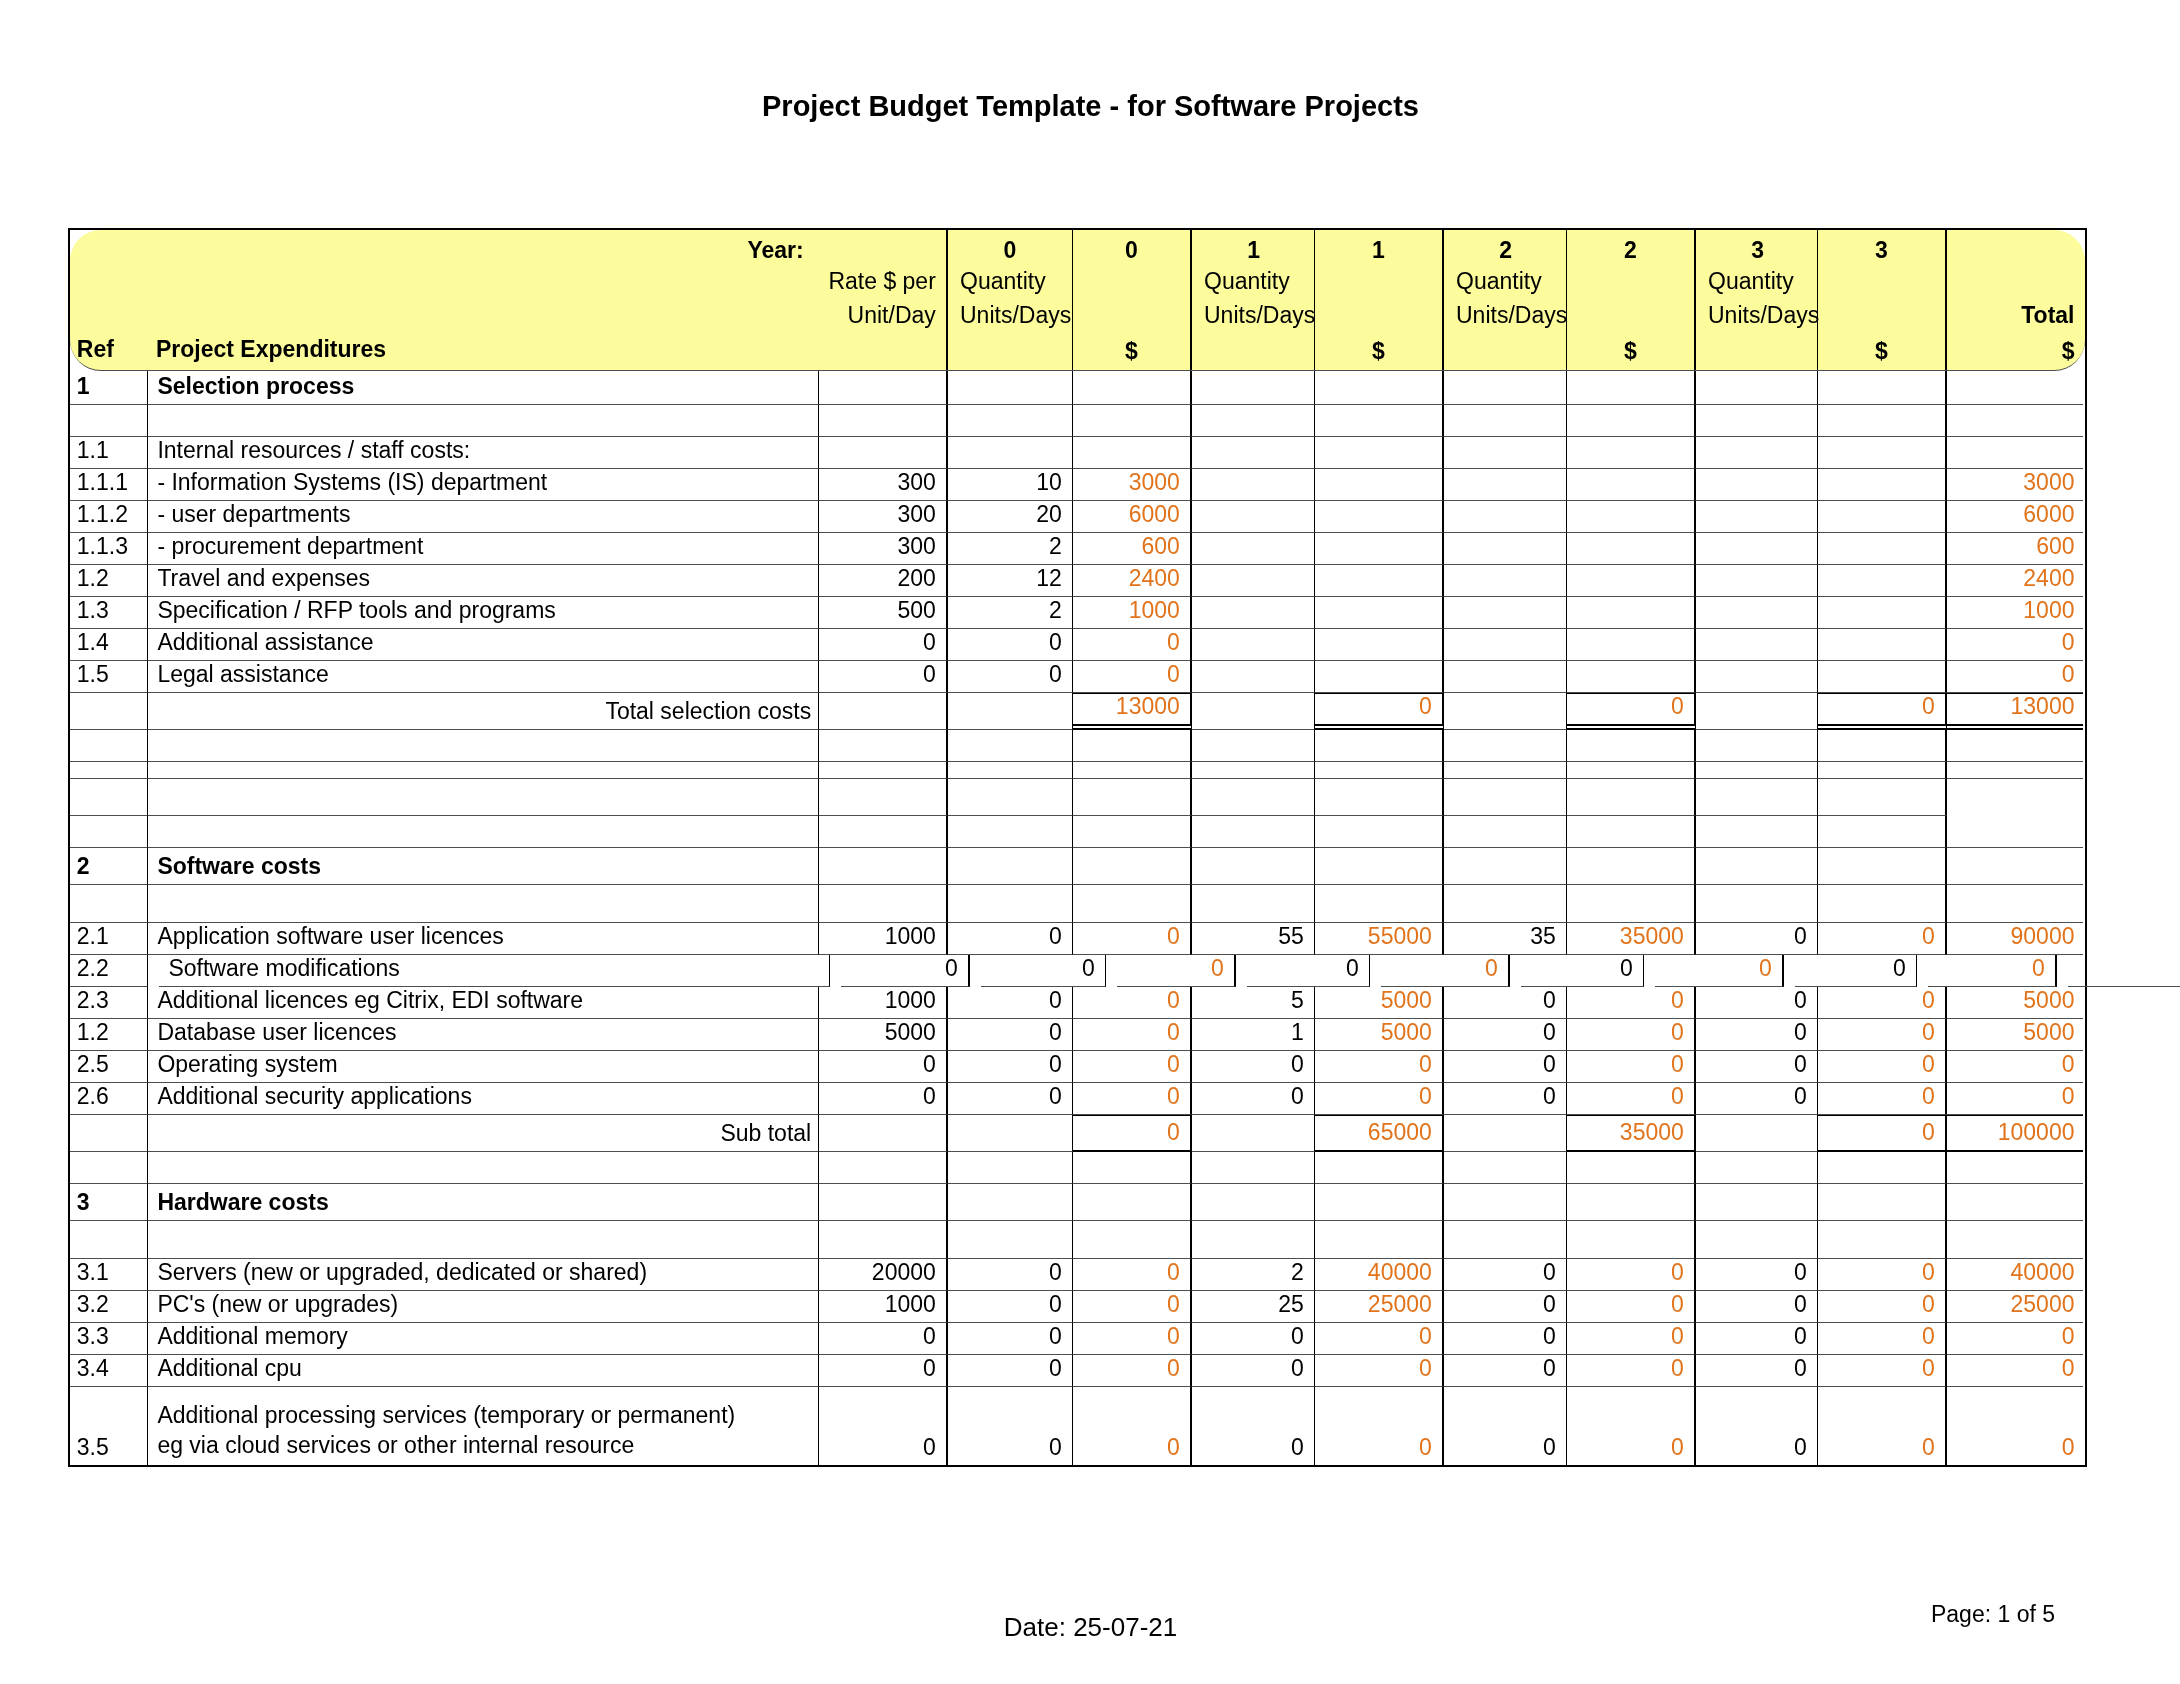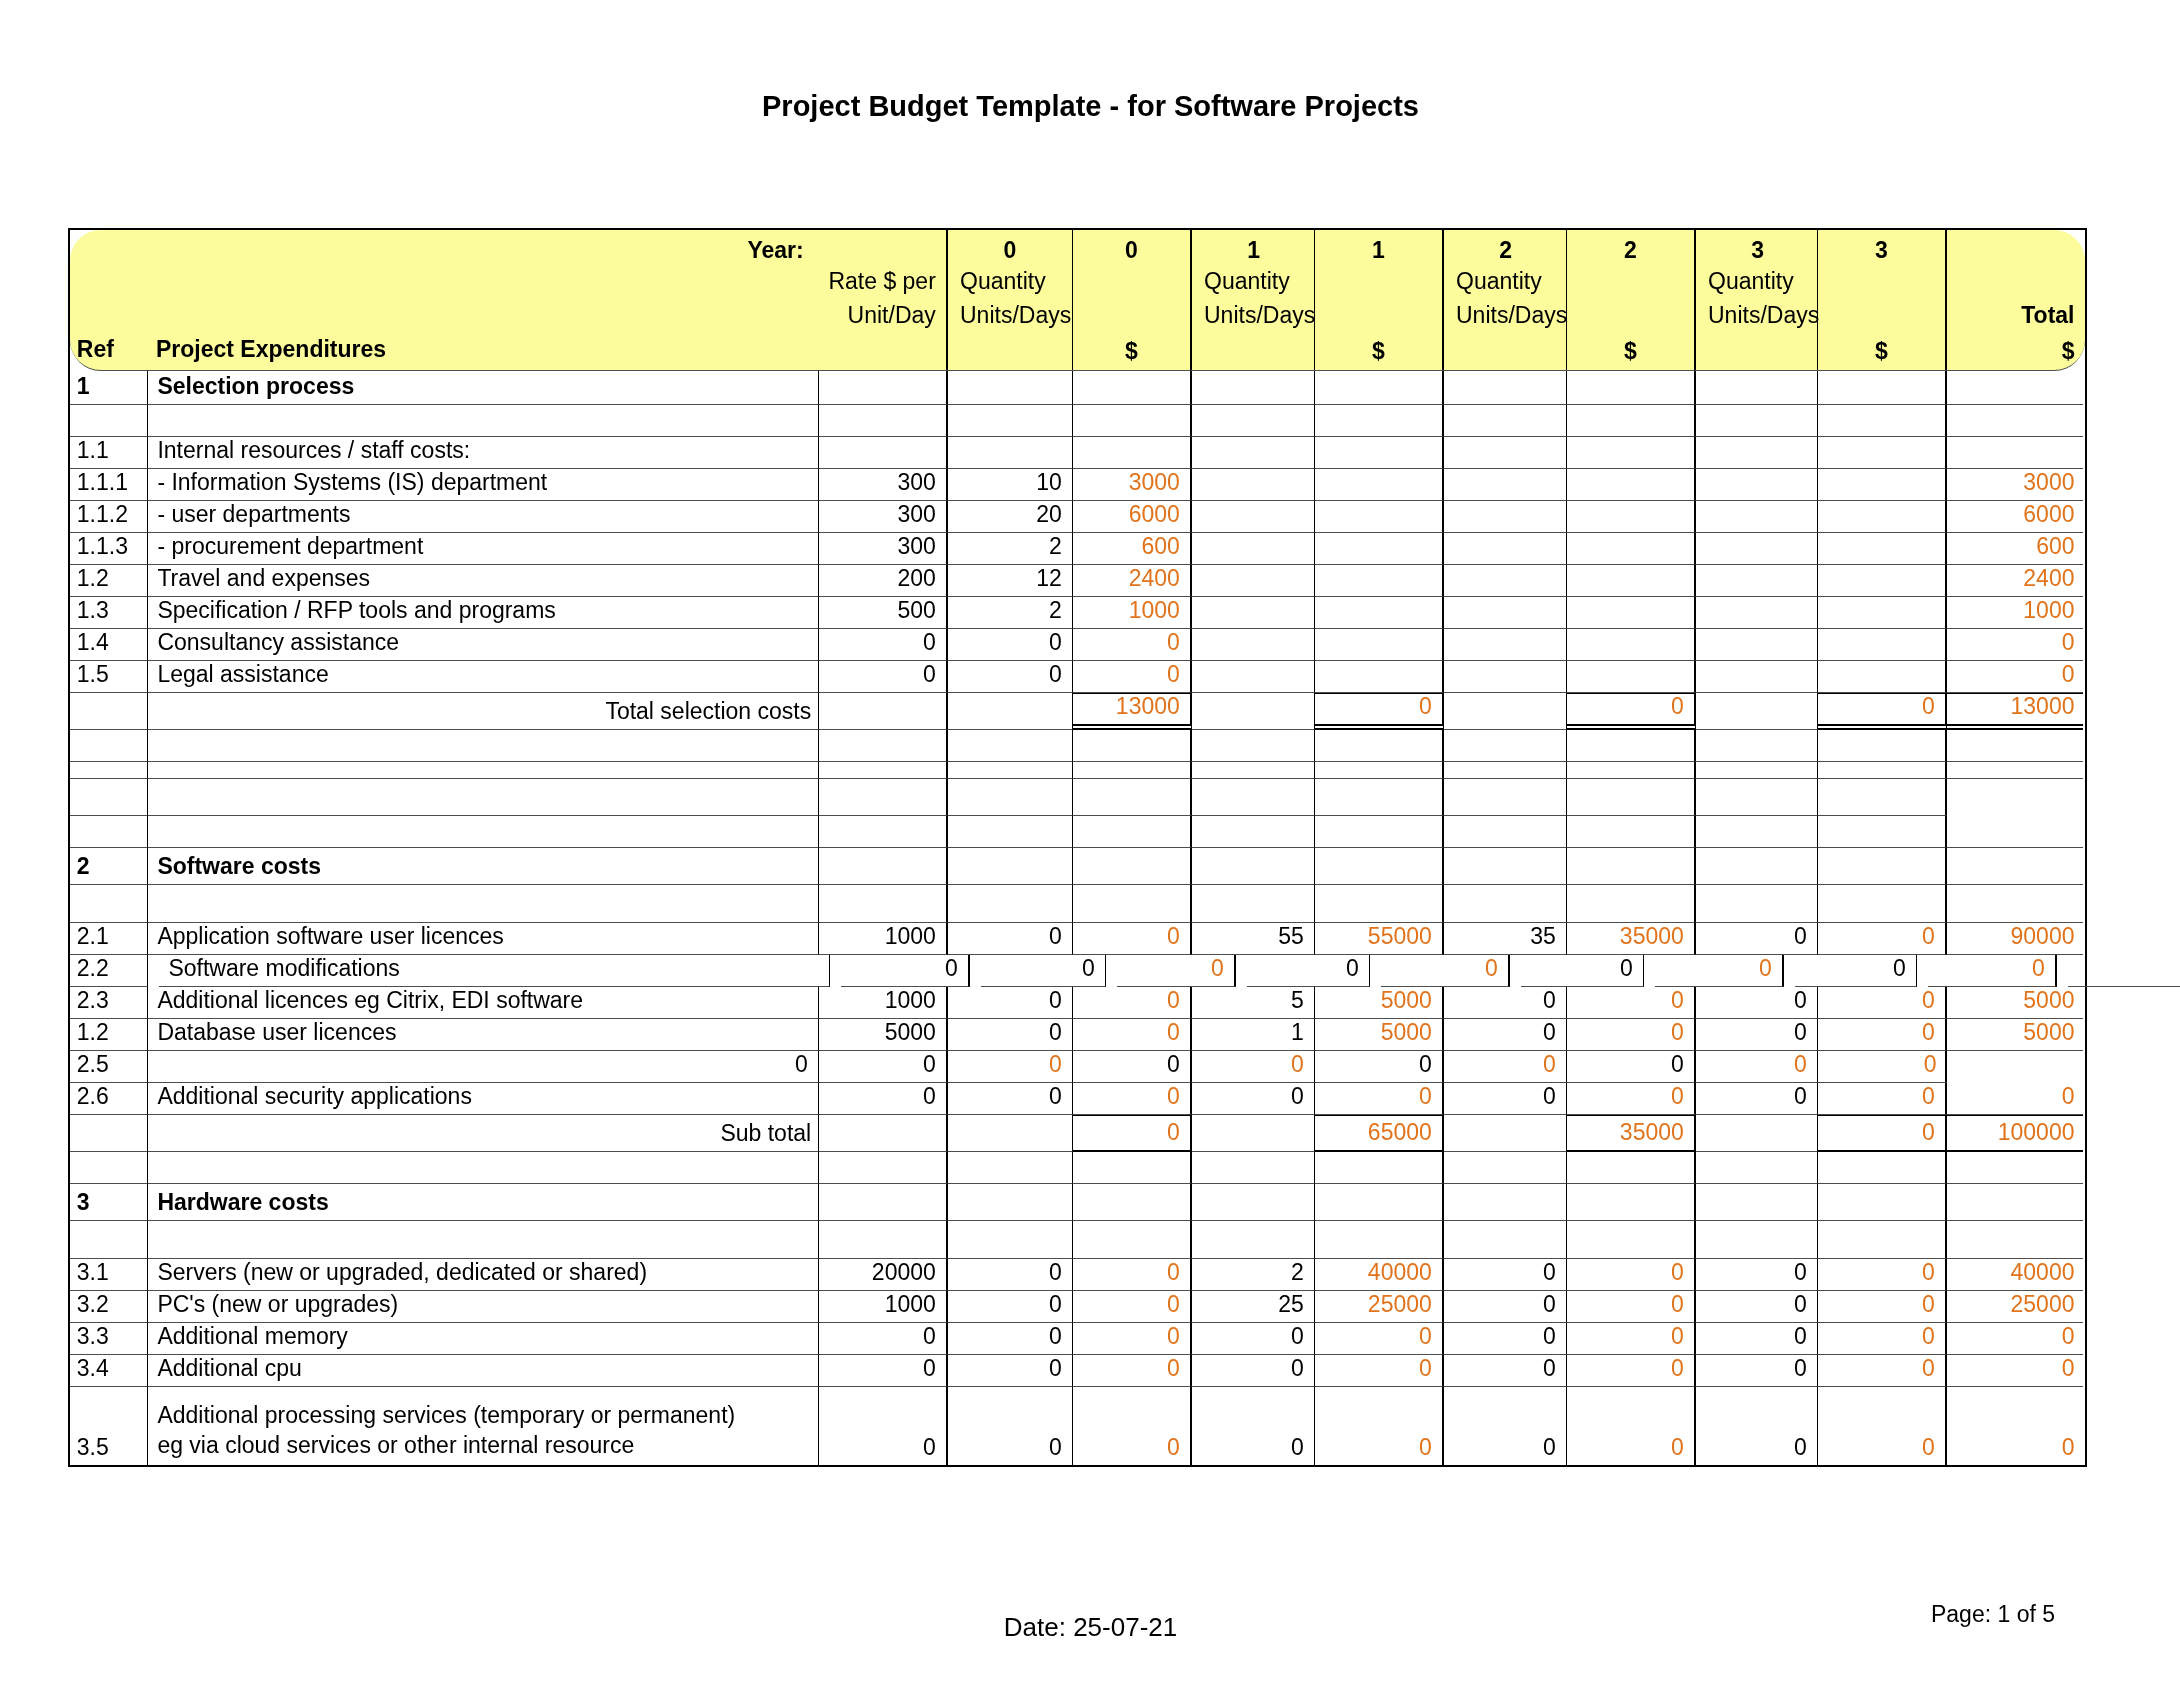--- a/index.html
+++ b/index.html
@@ -239,21 +239,21 @@
         <div class="c-num"></div>
         <div class="c-usd"></div>
         <div class="c-num"></div>
         <div class="c-usd"></div>
         <div class="c-num"></div>
         <div class="c-usd"></div>
         <div class="c-usd c-tot">1000</div>
       </div>
       <div class="brow" style="height: 32px;">
         <div class="c-ref">1.4</div>
-        <div class="c-lbl">Consultancy assistance</div>
+        <div class="c-lbl">Additional assistance</div>
         <div class="c-num">0</div>
         <div class="c-num">0</div>
         <div class="c-usd">0</div>
         <div class="c-num"></div>
         <div class="c-usd"></div>
         <div class="c-num"></div>
         <div class="c-usd"></div>
         <div class="c-num"></div>
         <div class="c-usd"></div>
         <div class="c-usd c-tot">0</div>
@@ -420,20 +420,21 @@
         <div class="c-num">1</div>
         <div class="c-usd">5000</div>
         <div class="c-num">0</div>
         <div class="c-usd">0</div>
         <div class="c-num">0</div>
         <div class="c-usd">0</div>
         <div class="c-usd c-tot">5000</div>
       </div>
       <div class="brow" style="height: 32px;">
         <div class="c-ref">2.5</div>
+        <div class="c-lbl">Operating system</div>
         <div class="c-num">0</div>
         <div class="c-num">0</div>
         <div class="c-usd">0</div>
         <div class="c-num">0</div>
         <div class="c-usd">0</div>
         <div class="c-num">0</div>
         <div class="c-usd">0</div>
         <div class="c-num">0</div>
         <div class="c-usd">0</div>
         <div class="c-usd c-tot">0</div>

